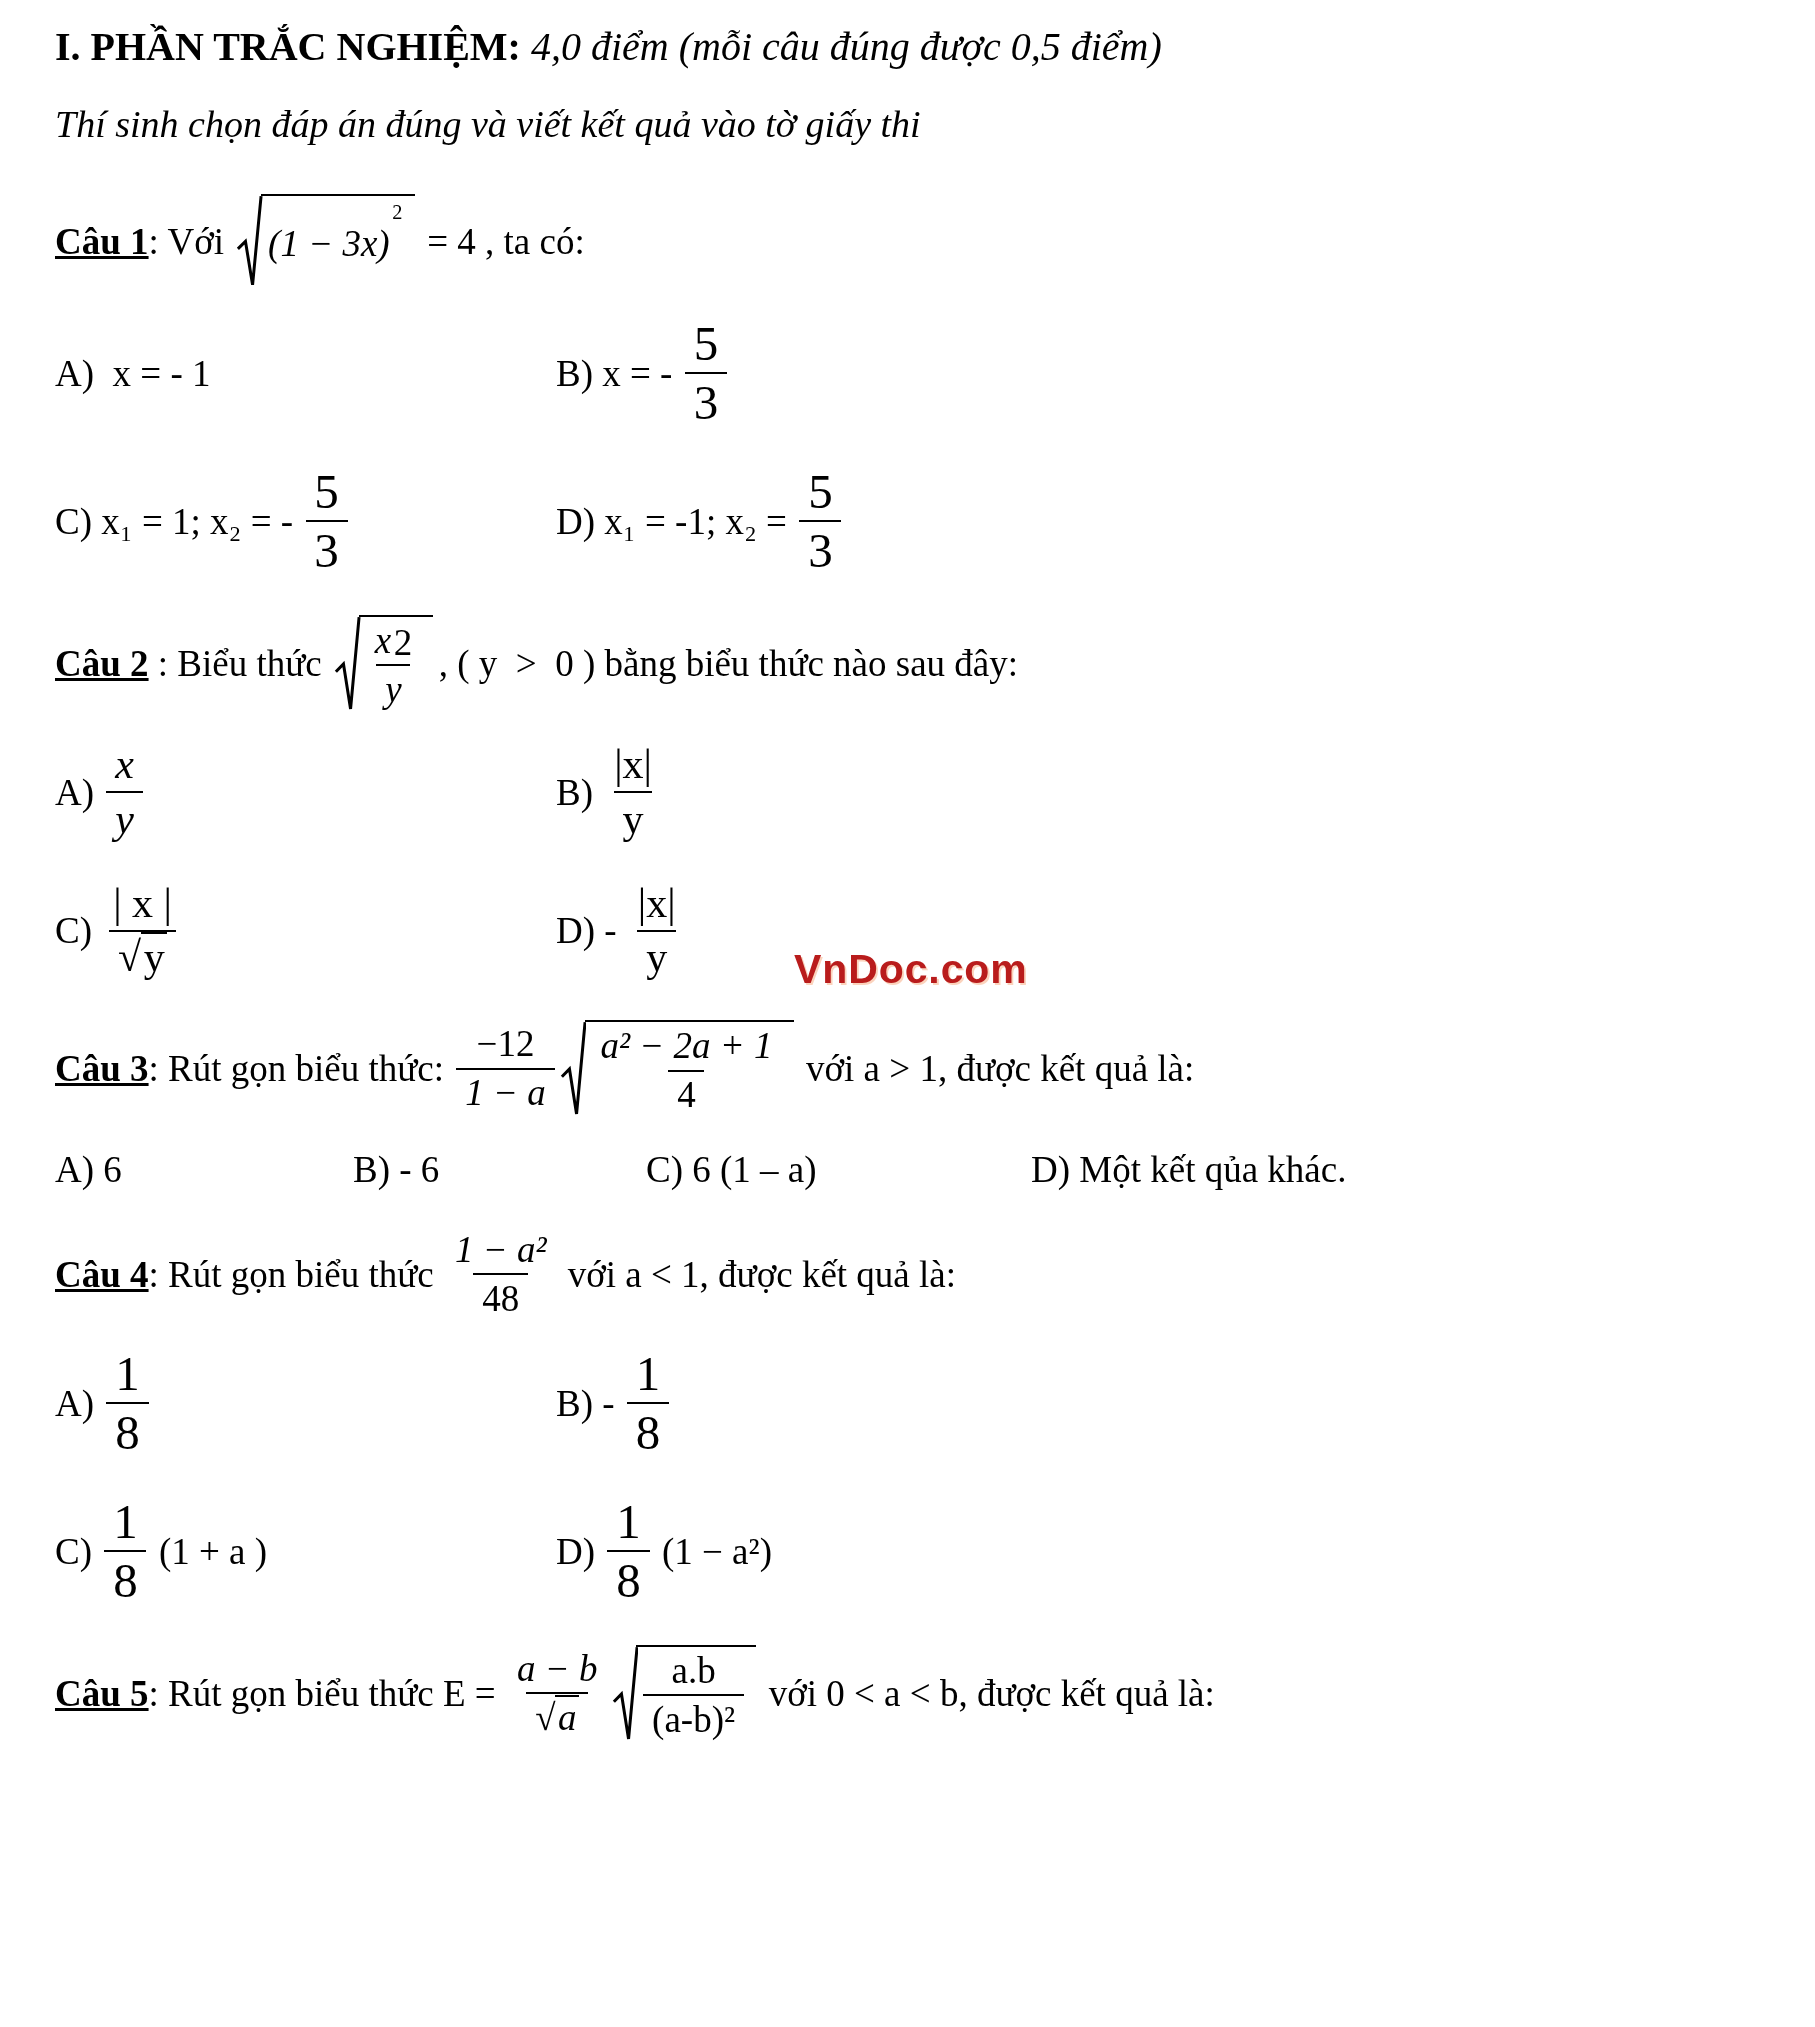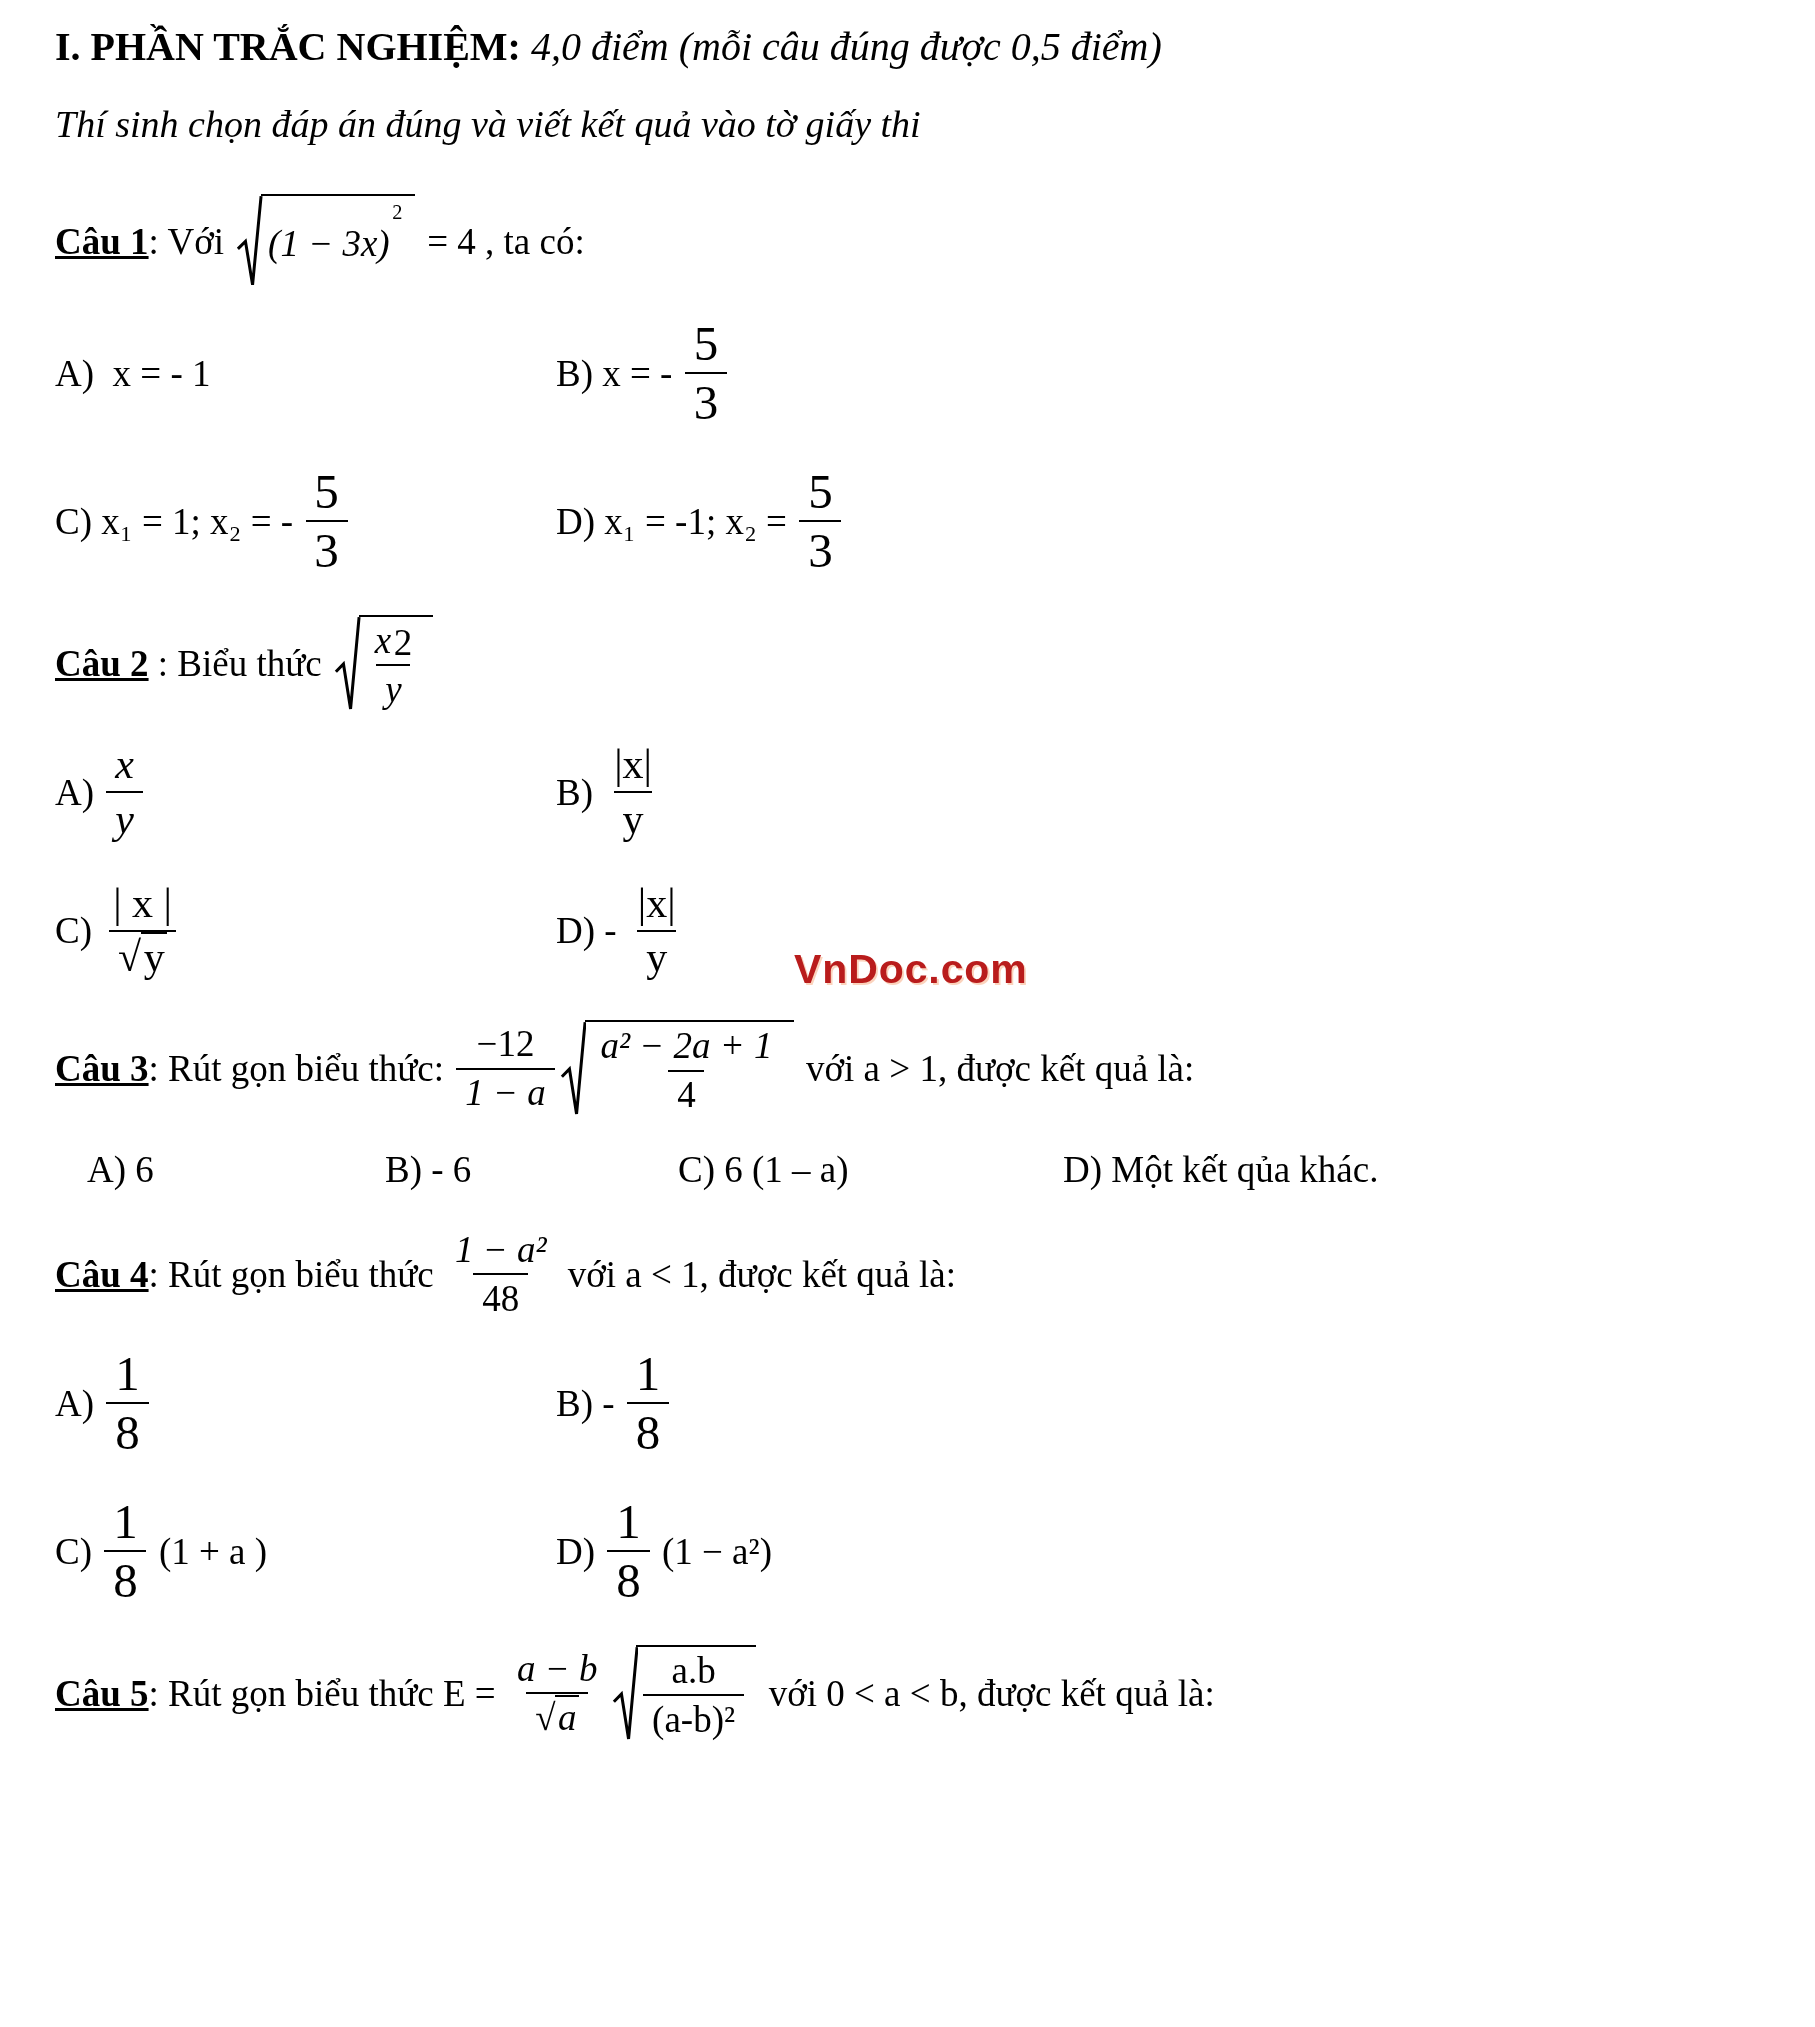--- a/index.html
+++ b/index.html
@@ -33,21 +33,21 @@
   .rad { width: 26.5px; flex: none; }
   .rad svg { display: block; width: 100%; height: 100%; }
   .sqrt .body { border-top: 2.6px solid #000; margin-left: -1.8px; padding: 4.4px 12.4px 2.6px 7px; display: flex; align-items: center; }
   .sup { font-size: 0.55em; align-self: flex-start; margin-left: 2.6px; line-height: 1; position: relative; top: 1.8px; }
   .supc { font-size: inherit; }
   .ssqrt { font-style: normal; }
   .ovl { border-top: 2.2px solid #000; padding: 0 2.6px; }
 
   .mt40 { margin-top: 35px; }
   .mt56 { margin-top: 24px; }
-  .mt20 { margin-top: 17.6px; margin-left: 32px; }
+  .mt20 { margin-top: 17.6px; }
   .tight { margin-left: -7px; }
 
   .watermark { position: absolute; left: 794px; top: 946px;
     font-family: "Liberation Sans", "DejaVu Sans", sans-serif; font-weight: 700;
     font-size: 41px; letter-spacing: 0.9px; text-shadow: 1.8px 1.8px 0 #fbd3bd; }
 </style>
 </head>
 <body>
 
 <div class="page">
@@ -111,20 +111,21 @@
             <path d="M2 58 L10 50 L17.5 96 L26.5 2.2" fill="none" stroke="#000" stroke-width="3" vector-effect="non-scaling-stroke"></path>
           </svg>
         </span>
       <span class="body">
         <span class="frac">
             <span class="num"><span class="i">x</span><span class="sup supc">2</span></span>
             <span class="den i">y</span>
           </span>
       </span>
     </span>
+    <span class="t tight">, ( y  &gt;  0 ) bằng biểu thức nào sau đây:</span>
   </div>
 
   <div class="optrow">
     <div class="cell c1">
       <span class="t">A)</span>
       <span class="frac mid i">
           <span class="num">x</span>
           <span class="den">y</span>
         </span>
     </div>

